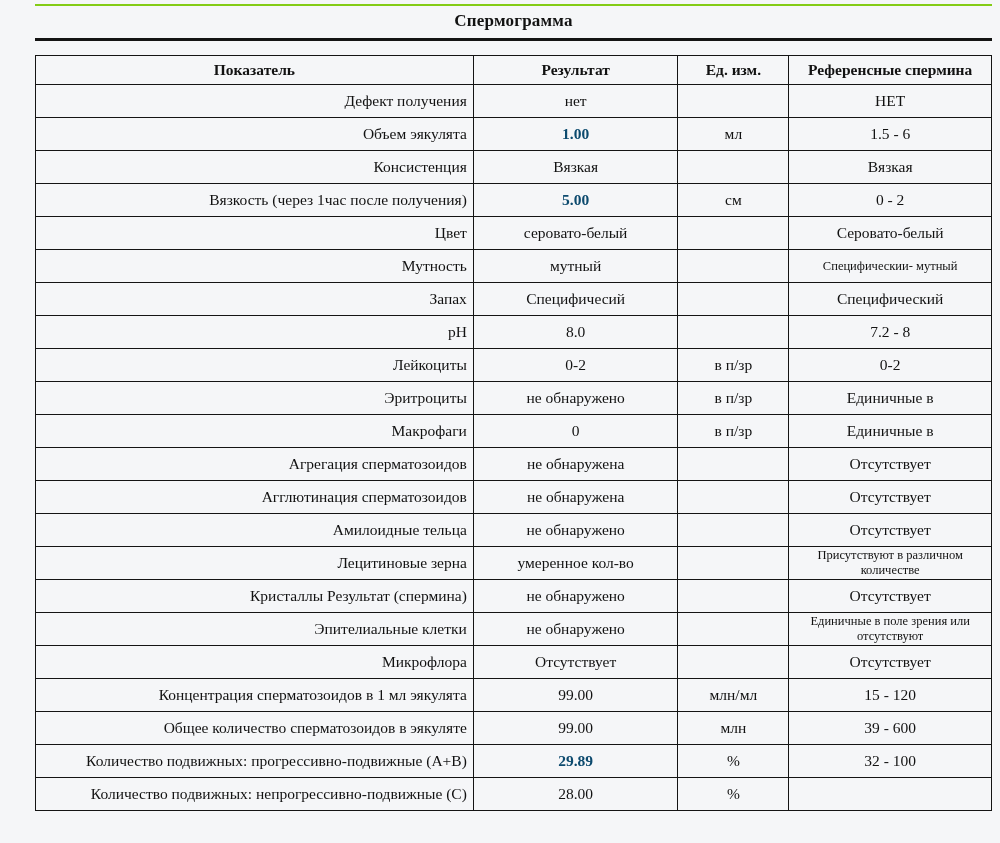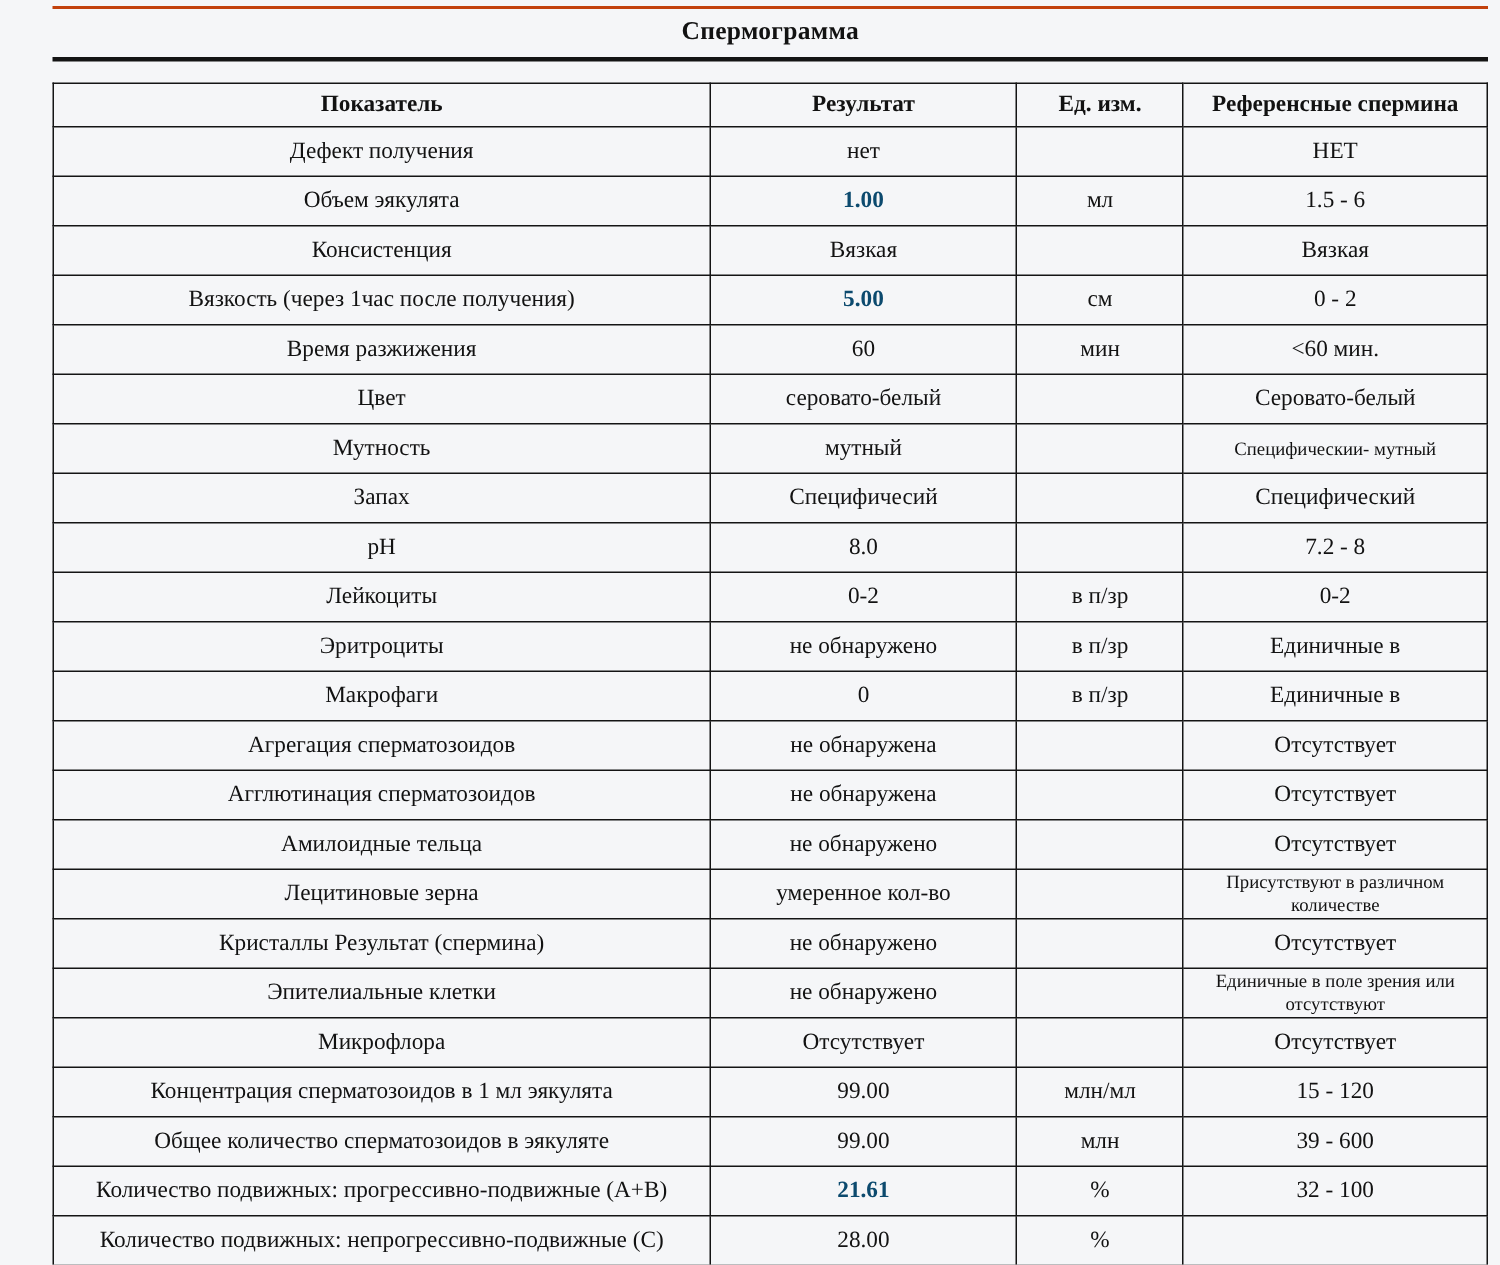--- a/index.html
+++ b/index.html
@@ -11,21 +11,21 @@
     width: 1000px;
     height: 843px;
     font-family: "Liberation Serif", serif;
     color: #121212;
     overflow: hidden;
   }
   .page {
     padding: 4px 8px 0 35px;
   }
   .title-block {
-    border-top: 2px solid #c2410c;
+    border-top: 2px solid #84cc16;
     border-bottom: 3.5px solid #141414;
     text-align: center;
     padding: 5px 0 7px 0;
   }
   .title {
     font-size: 17px;
     font-weight: bold;
     letter-spacing: 0.2px;
   }
   table.report {
@@ -45,21 +45,21 @@
     text-align: center;
     height: 26px;
     padding: 1px 4px;
   }
   table.report td {
     font-size: 15.5px;
     height: 30px;
     padding: 1px 6px;
   }
   td.param {
-    text-align: center;
+    text-align: right;
     padding-left: 9px;
   }
   td.result, td.unit, td.ref {
     text-align: center;
   }
   td.result.red {
     color: #0c4a6e;
     font-weight: bold;
   }
   td.ref.small {
@@ -114,26 +114,20 @@
     <td class="ref">Вязкая</td>
   </tr>
 
   <tr>
     <td class="param">Вязкость (через 1час после получения)</td>
     <td class="result red">5.00</td>
     <td class="unit">см</td>
     <td class="ref">0 - 2</td>
   </tr>
 
-  <tr>
-    <td class="param">Время разжижения</td>
-    <td class="result">60</td>
-    <td class="unit">мин</td>
-    <td class="ref">&lt;60 мин.</td>
-  </tr>
 
   <tr>
     <td class="param">Цвет</td>
     <td class="result">серовато-белый</td>
     <td class="unit"></td>
     <td class="ref">Серовато-белый</td>
   </tr>
 
   <tr>
     <td class="param">Мутность</td>
@@ -235,21 +229,21 @@
 
   <tr>
     <td class="param">Общее количество сперматозоидов в эякуляте</td>
     <td class="result">99.00</td>
     <td class="unit">млн</td>
     <td class="ref">39 - 600</td>
   </tr>
 
   <tr>
     <td class="param">Количество подвижных: прогрессивно-подвижные (A+B)</td>
-    <td class="result red">21.61</td>
+    <td class="result red">29.89</td>
     <td class="unit">%</td>
     <td class="ref">32 - 100</td>
   </tr>
 
   <tr>
     <td class="param">Количество подвижных: непрогрессивно-подвижные (C)</td>
     <td class="result">28.00</td>
     <td class="unit">%</td>
     <td class="ref"></td>
   </tr>

